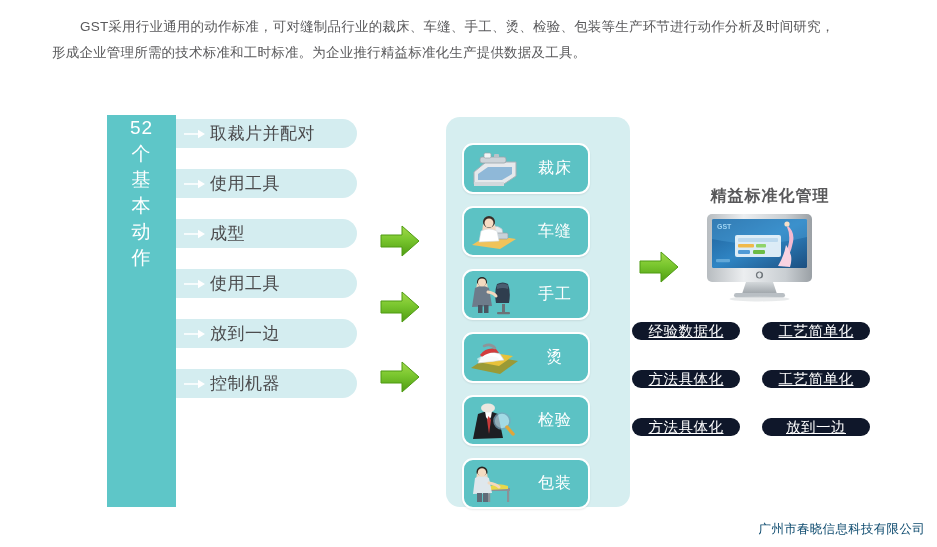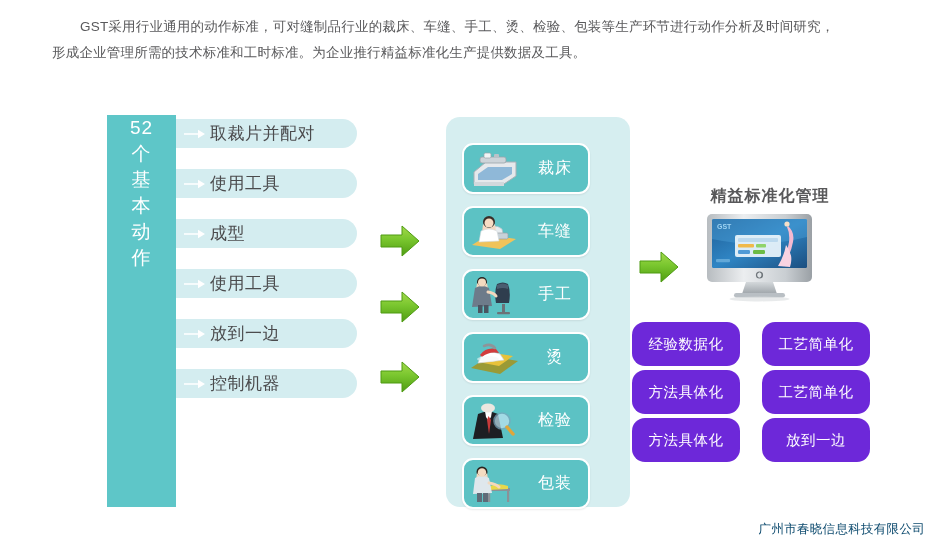--- a/index.html
+++ b/index.html
@@ -84,25 +84,26 @@
   .right-title{
     position:absolute;left:660px;top:186px;width:220px;
     text-align:center;
     font-size:16px;color:#58585a;letter-spacing:1px;font-weight:bold;
   }
   .monitor{position:absolute;left:702px;top:212px;width:115px;height:92px;}
   .monitor svg{display:block;}
 
   .tags{position:absolute;left:632px;top:322px;width:240px;}
   .tag{
-    position:absolute;width:108px;height:44px;
-    background:#6d28d9;border-radius:13px;
+    position:absolute;width:108px;height:18px;
+    background:#0f172a;border-radius:13px;
     color:#ffffff;font-size:14.5px;letter-spacing:0.5px;
     display:flex;align-items:center;justify-content:center;
     white-space:nowrap;
+    text-decoration:underline;
   }
 
   
   .footer{
     position:absolute;right:12px;bottom:9px;
     font-size:12.5px;color:#0c4a6e;letter-spacing:0.3px;
   }
 </style>
 </head>
 <body>

